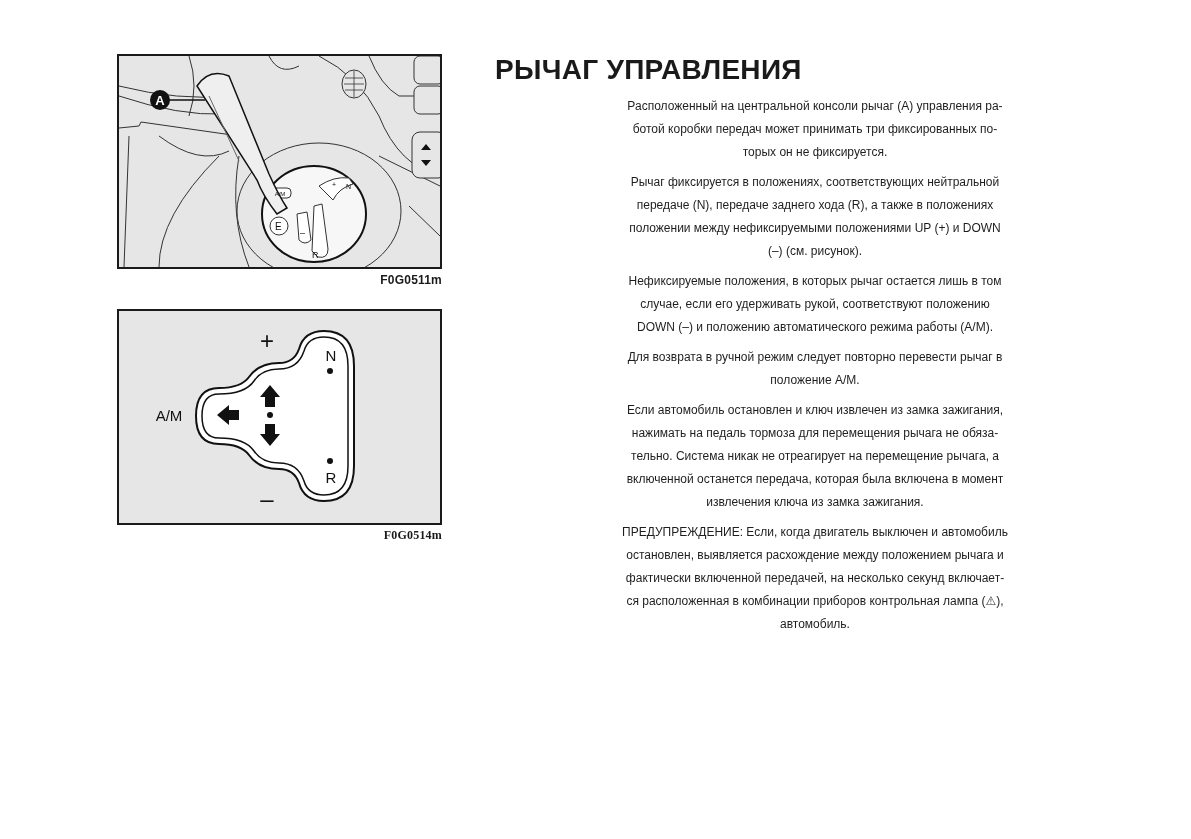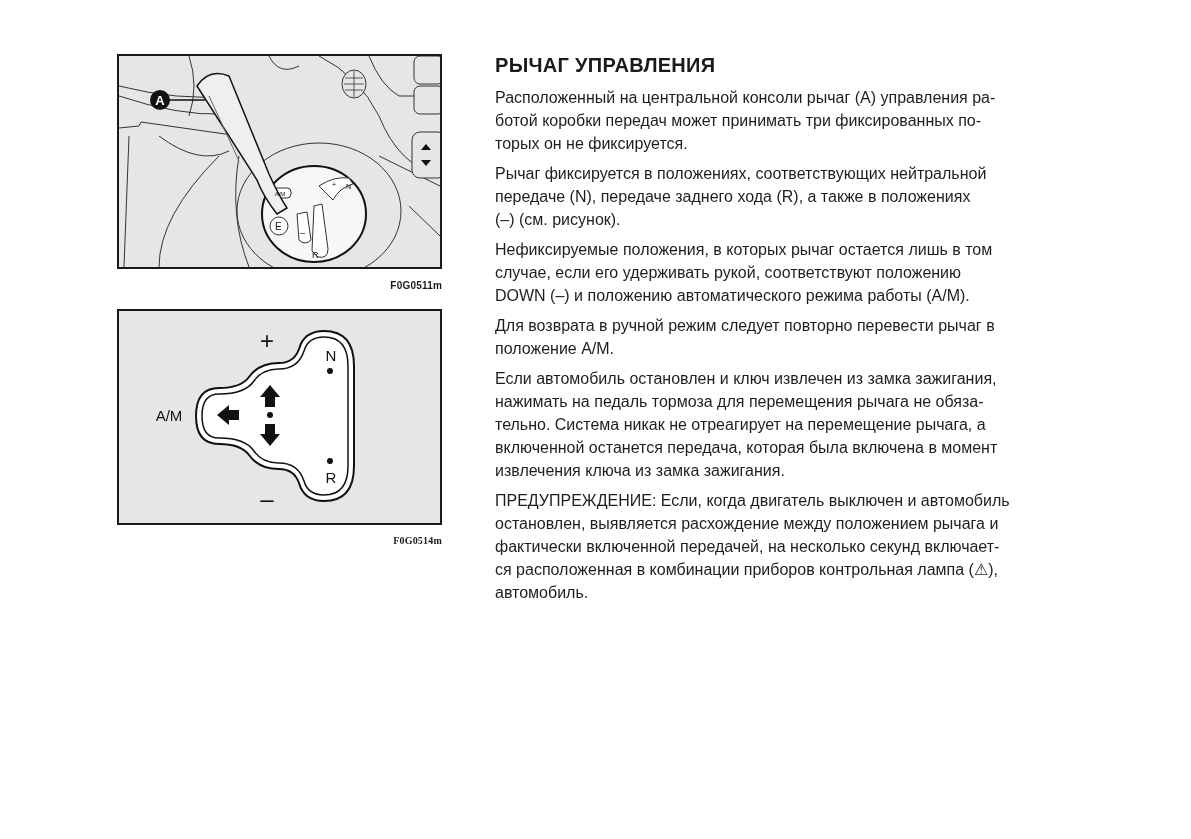--- a/index.html
+++ b/index.html
@@ -2,27 +2,27 @@
 <html><head>
 <meta charset="utf-8">
 <style>
   html, body { margin: 0; padding: 0; background: #ffffff; }
   body { width: 1191px; height: 839px; position: relative; overflow: hidden;
          font-family: "Liberation Sans", "DejaVu Sans", sans-serif; color: #1a1a1a; }
   .figure { position: absolute; left: 117px; width: 325px; background: #e6e6e6;
             border: 2px solid #1a1a1a; box-sizing: border-box; overflow: hidden; }
   .fig1 { top: 54px; height: 215px; }
   .fig2 { top: 309px; height: 216px; }
-  .fig-code { position: absolute; right: 749px; font-size: 10px; font-weight: bold;
-              color: #1a1a1a; letter-spacing: 0.2px; margin-top: 7px; }
+  .fig-code { position: absolute; right: 749px; font-size: 12px; font-weight: bold;
+              color: #1a1a1a; letter-spacing: 0.2px; }
   .code1 { top: 273px; }
   .code2 { top: 528px; font-family: Liberation Serif, serif; }
   .content { position: absolute; left: 495px; top: 54px; width: 640px; }
-  h1 { margin: 0 0 9px 0; font-size: 20px; font-weight: bold; letter-spacing: 0.3px; color: #1a1a1a; }
-  p { margin: 4px 0 7px 0; font-size: 16px; line-height: 23px; color: #1e1e1e; }
+  h1 { margin: 0 0 9px 0; font-size: 28px; font-weight: bold; letter-spacing: 0.3px; color: #1a1a1a; }
+  p { margin: 4px 0 7px 0; font-size: 12px; line-height: 23px; color: #1e1e1e; text-align: center; }
   .line { display: block; white-space: nowrap; }
   svg text { font-family: "Liberation Sans", "DejaVu Sans", sans-serif; }
 </style>
 </head>
 <body>
 
 <div class="figure fig1">
   <svg width="321" height="211" viewBox="0 0 321 211">
 
     <path d="M0,30 Q60,45 110,40" fill="none" stroke="#333" stroke-width="1"></path>
@@ -100,20 +100,21 @@
   <h1>РЫЧАГ УПРАВЛЕНИЯ</h1>
 
   <p>
     <span class="line">Расположенный на центральной консоли рычаг (A) управления ра-</span>
     <span class="line">ботой коробки передач может принимать три фиксированных по-</span>
     <span class="line">торых он не фиксируется.</span>
   </p>
   <p>
     <span class="line">Рычаг фиксируется в положениях, соответствующих нейтральной</span>
     <span class="line">передаче (N), передаче заднего хода (R), а также в положениях</span>
+    <span class="line">положении между нефиксируемыми положениями UP (+) и DOWN</span>
     <span class="line">(–) (см. рисунок).</span>
   </p>
   <p>
     <span class="line">Нефиксируемые положения, в которых рычаг остается лишь в том</span>
     <span class="line">случае, если его удерживать рукой, соответствуют положению</span>
     <span class="line">DOWN (–) и положению автоматического режима работы (A/M).</span>
   </p>
   <p>
     <span class="line">Для возврата в ручной режим следует повторно перевести рычаг в</span>
     <span class="line">положение A/M.</span>

